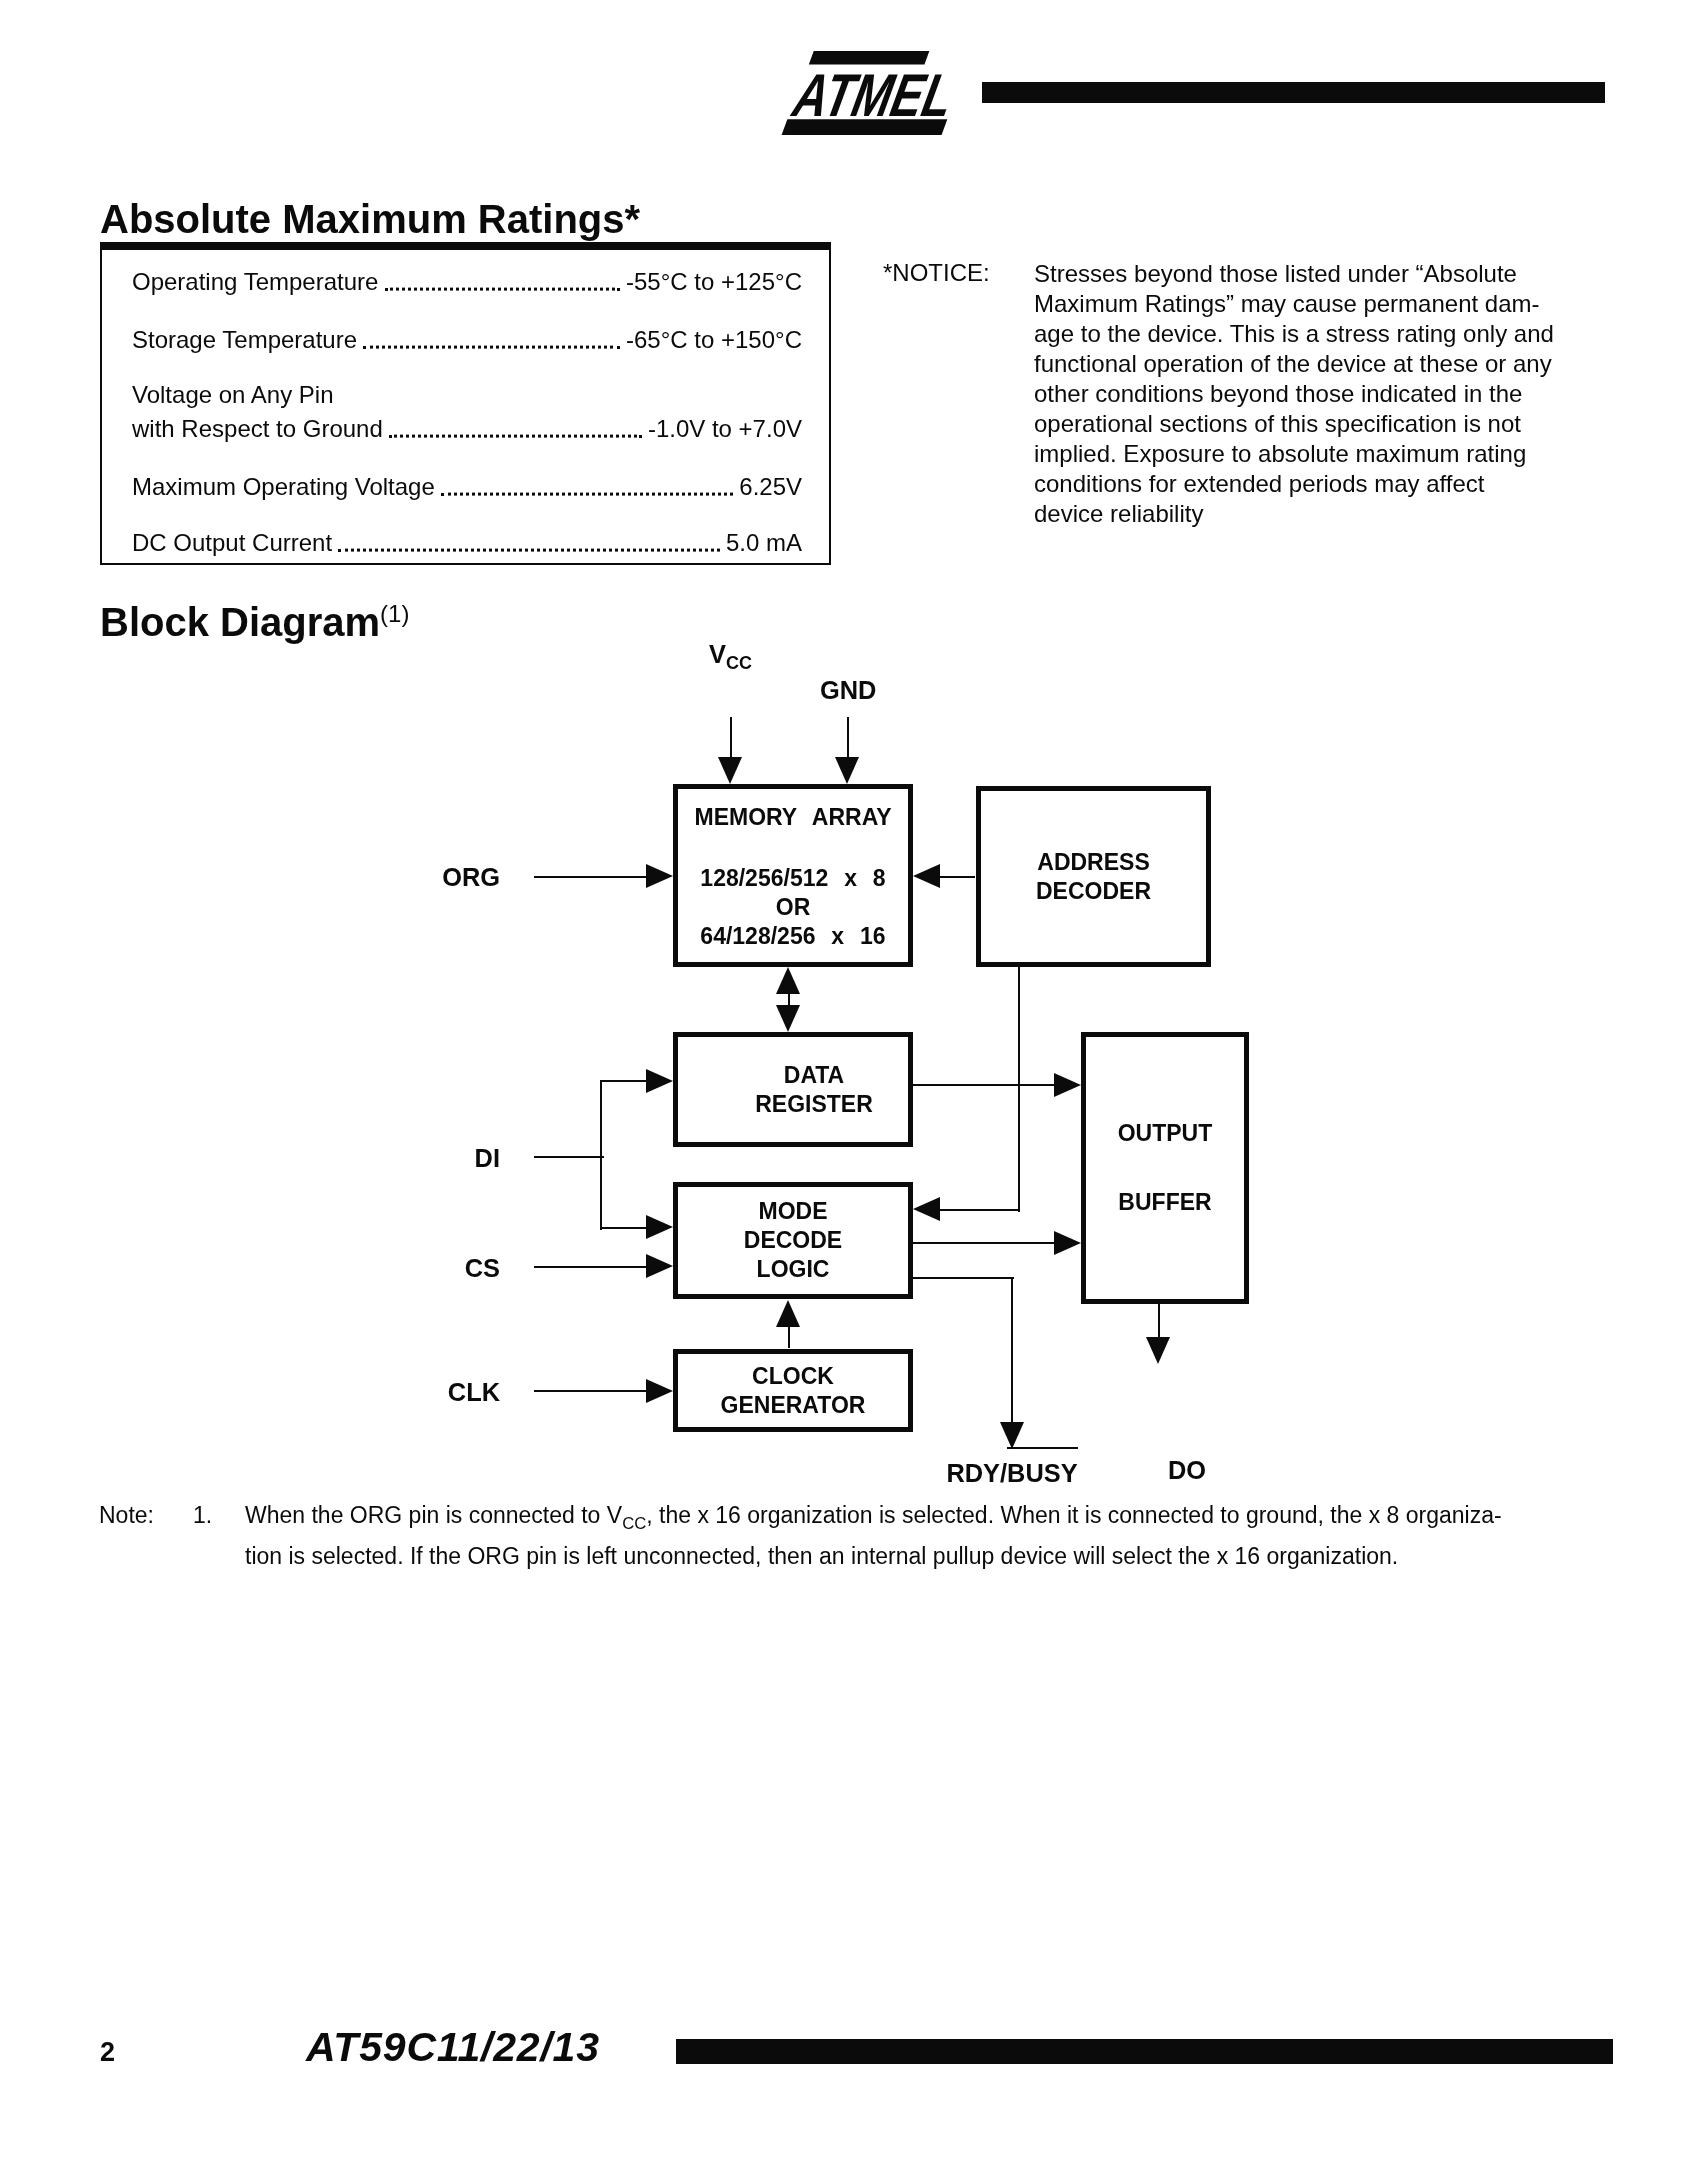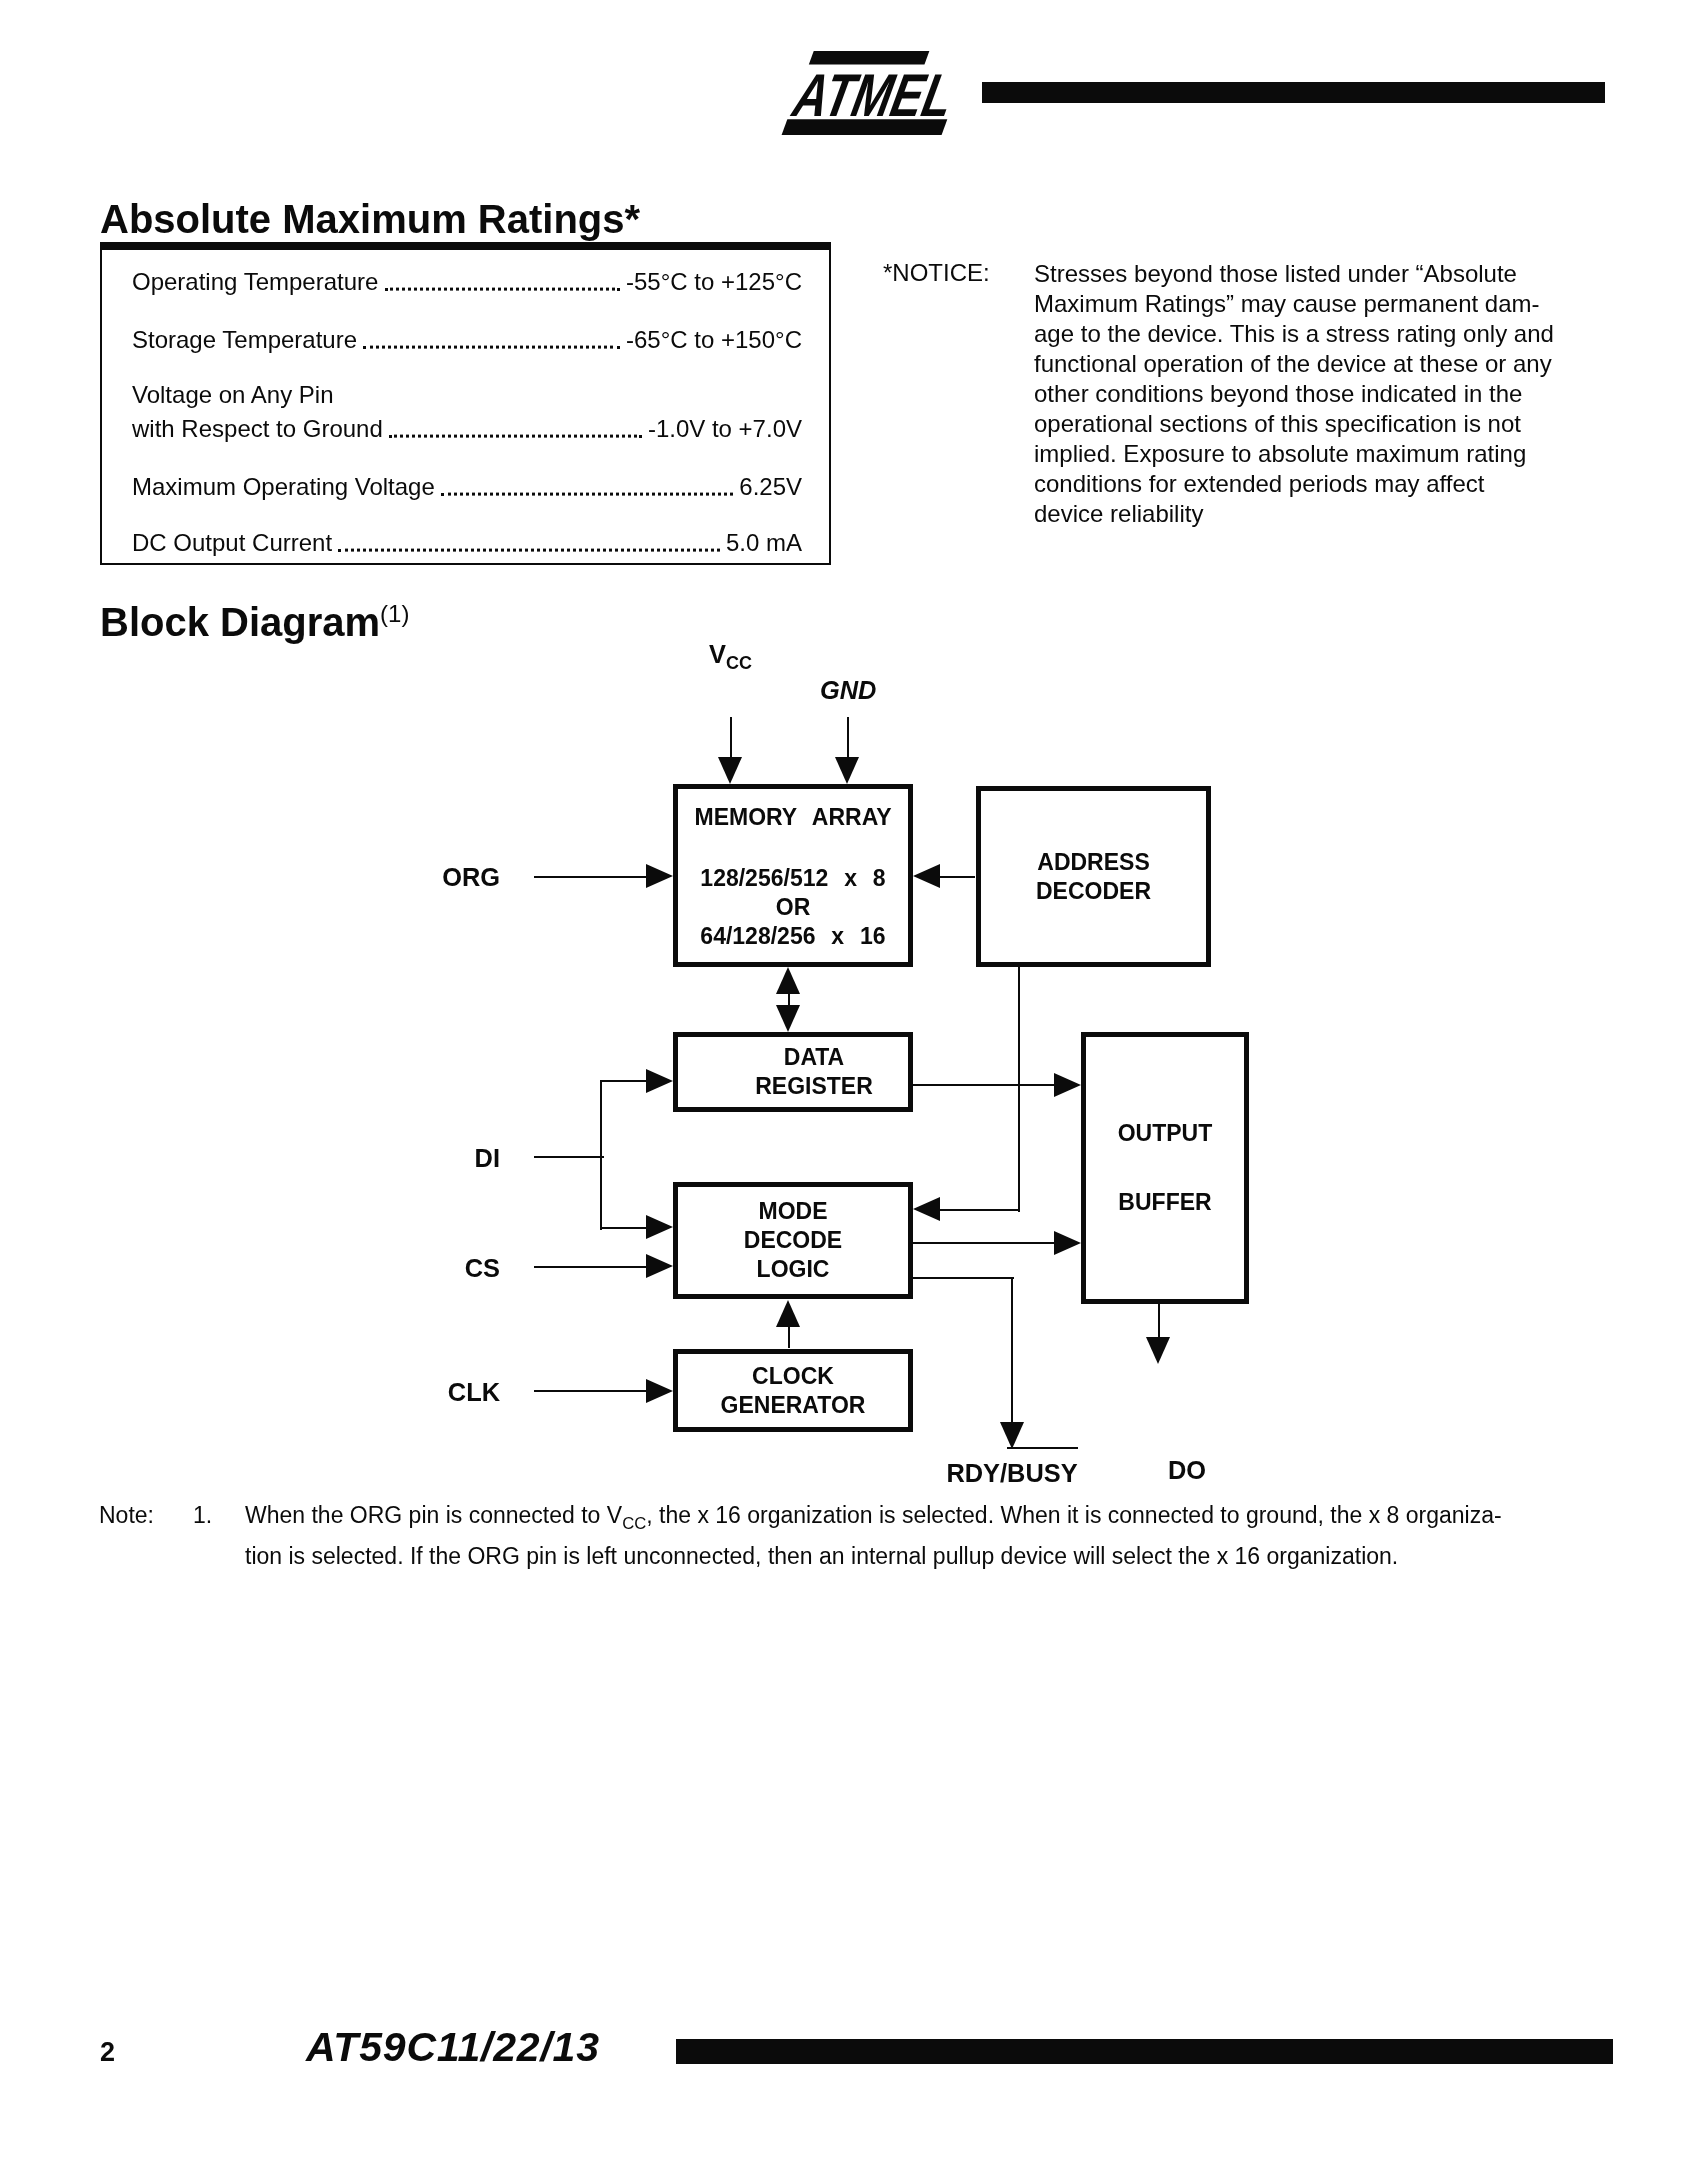--- a/index.html
+++ b/index.html
@@ -139,21 +139,21 @@
       <div class="ws" style="margin-top:32px;">128/256/512 x 8</div>
       <div>OR</div>
       <div class="ws">64/128/256 x 16</div>
     </div>
 
     <div class="dbox" style="left:976px; top:786px; width:235px; height:181px;">
       <div>ADDRESS</div>
       <div>DECODER</div>
     </div>
 
-    <div class="dbox" style="left:673px; top:1032px; width:240px; height:80px;padding-left:42px;">
+    <div class="dbox" style="left:673px; top:1032px; width:240px; height:115px;padding-left:42px;">
       <div>DATA</div>
       <div>REGISTER</div>
     </div>
 
     <div class="dbox" style="left:1081px; top:1032px; width:168px; height:272px;gap:40px;">
       <div>OUTPUT</div>
       <div>BUFFER</div>
     </div>
 
     <div class="dbox" style="left:673px; top:1182px; width:240px; height:117px;">
@@ -163,21 +163,21 @@
     </div>
 
     <div class="dbox" style="left:673px; top:1349px; width:240px; height:83px;">
       <div>CLOCK</div>
       <div>GENERATOR</div>
     </div>
 
     <div class="dlabel" style="left:709px; top:640px;">
       <span>V</span><sub>CC</sub>
     </div>
-    <div class="dlabel" style="left:820px; top:676px;font-style:italic;">GND</div>
+    <div class="dlabel" style="left:820px; top:676px;">GND</div>
     <div class="dlabel" style="left:397px; top:863px; width:103px; text-align:right;">ORG</div>
     <div class="dlabel" style="left:397px; top:1144px; width:103px; text-align:right;">DI</div>
     <div class="dlabel" style="left:397px; top:1254px; width:103px; text-align:right;">CS</div>
     <div class="dlabel" style="left:397px; top:1378px; width:103px; text-align:right;">CLK</div>
     <div class="dlabel" style="left:1111px; top:1456px; width:95px; text-align:right;">DO</div>
     <div class="dlabel" style="left:913px; top:1459px; width:198px; text-align:center;">
       <span>RDY/</span><span class="over">BUSY</span>
     </div>
 
     <div class="line" style="left:730px; top:717px; width:2.4px; height:44px;"></div>

